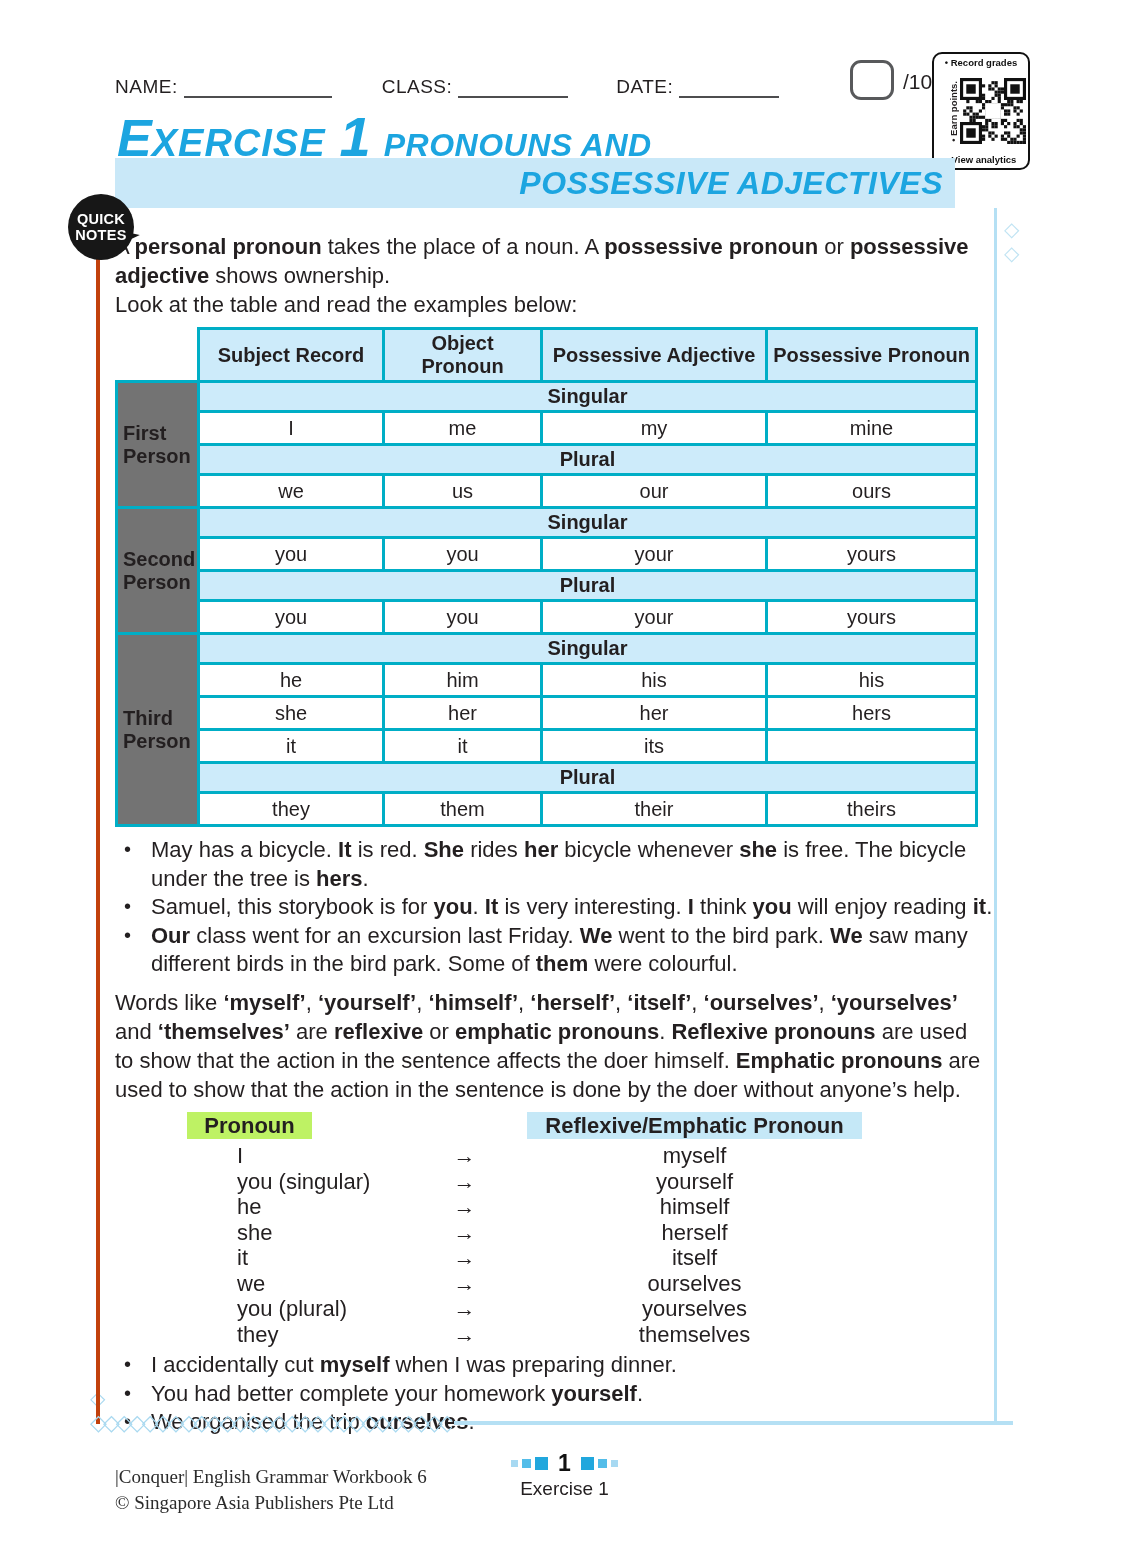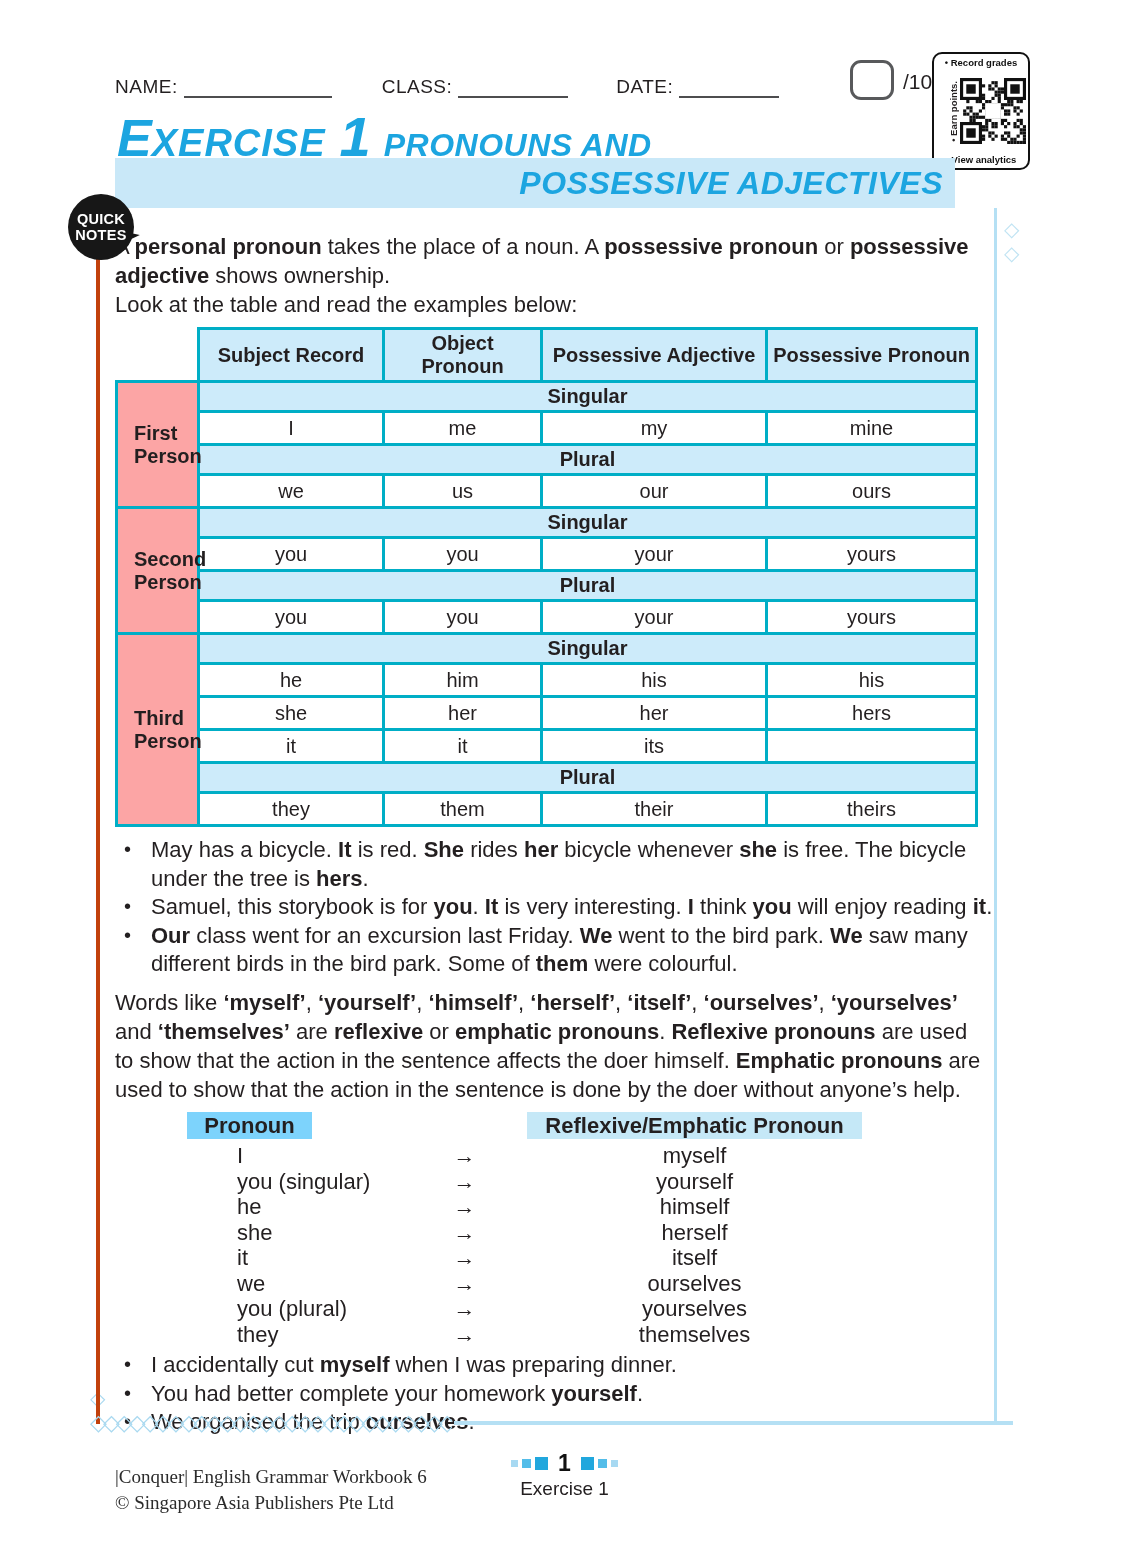--- a/index.html
+++ b/index.html
@@ -50,31 +50,31 @@
 
   .para { font-size:22px; line-height:29px; width:874px; }
   b { font-weight:bold; }
 
   
   table.ptab { border-collapse:collapse; margin-top:8px; width:860px; table-layout:fixed; }
   .ptab th, .ptab td { border:3px solid #00aec6; font-size:20px; text-align:center; padding:2px 4px; height:33px; background:#fff; }
   .ptab tr.hdr th { height:35px; }
   .ptab .corner { border:none; background:#fff; }
   .ptab .colhead { background:#cdebfa; font-weight:bold; }
-  .ptab .person { background:#fca5a5; font-weight:bold; line-height:1.15; text-align:left; padding-left:16px; }
+  .ptab .person { background:#737373; font-weight:bold; line-height:1.15; text-align:left; padding-left:5px; }
   .ptab .banner { background:#cdebfa; font-weight:bold; height:30px; }
 
   
   ul.blist { list-style:none; margin-top:9px; width:878px; }
   ul.blist li { position:relative; padding-left:36px; font-size:22px; line-height:28.5px; }
   ul.blist .bmark { position:absolute; left:9px; top:-1px; font-size:20px; }
 
   
   .map-grid { display:grid; grid-template-columns:215px 125px 335px; margin:8px 0 0 72px; font-size:22px; line-height:25.5px; }
-  .map-h1 { width:125px; background:#7dd3fc; font-weight:bold; text-align:center; padding:1px 0; margin-bottom:4px; }
+  .map-h1 { width:125px; background:#bef264; font-weight:bold; text-align:center; padding:1px 0; margin-bottom:4px; }
   .map-hmid { }
   .map-h2 { background:#c5e8f7; font-weight:bold; text-align:center; padding:1px 0; margin-bottom:4px; }
   .map-p { padding-left:50px; }
   .map-a { text-align:center; }
   .map-r { text-align:center; }
 
   
   .footer-left { position:absolute; left:115px; top:1464px; font-family:"Liberation Serif", serif; font-size:19px; line-height:26px; color:#2b2b2b; }
   .page-ind { position:absolute; left:0; width:100%; top:1450px; text-align:center; }
   .ind-row { display:inline-flex; align-items:center; gap:4px; }

